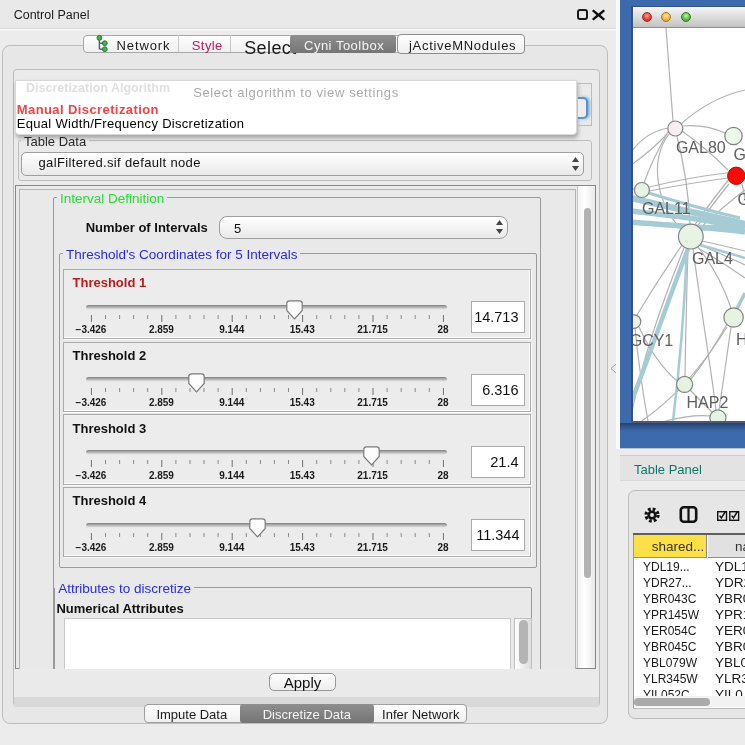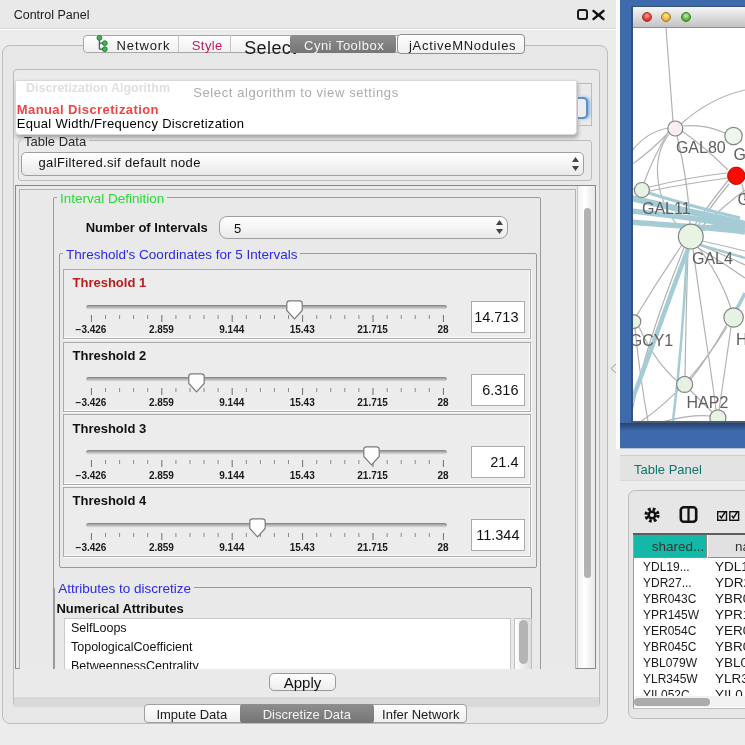--- a/index.html
+++ b/index.html
@@ -242,21 +242,20 @@
  <svg class="abs" style="left:249.3px;top:518.4px" width="17" height="20" viewBox="0 0 17 20">
         <path d="M3.5 0.8 L13.5 0.8 Q16.2 0.8 16.2 3.5 L16.2 10.5 L8.5 18.8 L0.8 10.5 L0.8 3.5 Q0.8 0.8 3.5 0.8 Z" fill="#fdfdfd" stroke="#7a7a7a" stroke-width="1.2"></path>
         <path d="M2 10 L8.5 17 L15 10" fill="none" stroke="#fff" stroke-width="0"></path>
       </svg>
  <div class="abs" style="left:470.5px;top:518.9px;width:54px;height:32px;background:#fff;border:1px solid #ababab;font-size:14.5px;color:#111;text-align:right;line-height:31px;padding-right:4px">11.344</div>
 
  <div class="abs" style="left:53.5px;top:587.4px;width:478.5px;height:130px;border:1px solid #9a9a9a;border-radius:2px"></div>
  <div class="abs" style="left:55.2px;top:581px;font-size:13.5px;color:#2a2ae8;background:#e9e9e9;padding:0 3px">Attributes to discretize</div>
  <div class="abs bold" style="left:56.4px;top:600.5px;font-size:13px;color:#111">Numerical Attributes</div>
  <div class="abs" style="left:64.4px;top:618px;width:446.8px;height:62px;background:#fff;border:1px solid #c9c9c9"></div>
- <div class="abs" style="left:71px;top:618.5px;font-size:12.5px;color:#111;line-height:19.2px">SelfLoops<br>TopologicalCoefficient<br>BetweennessCentrality</div>
  <div class="abs" style="left:514px;top:618px;width:18px;height:60px;background:linear-gradient(90deg,#ffffff,#dcdcdc);border:1px solid #c0c0c0"></div>
  <div class="abs" style="left:519px;top:620px;width:9px;height:44px;background:#b4b4b4;border-radius:5px"></div>
 </div>
 </div>
 
 <div class="abs" style="left:269px;top:672.5px;width:67px;height:18.7px;background:linear-gradient(#fefefe,#ededed);border:1px solid #999;border-radius:5px;text-align:center;font-size:15px;font-weight:400;color:#111;line-height:17.5px">Apply</div>
 <div class="abs" style="left:13.7px;top:697px;width:585.8px;height:10px;background:#d9d9d9"></div>
 
 <div class="abs" style="left:143.8px;top:703.5px;width:323.7px;height:19.8px;background:linear-gradient(#fefefe,#efefef);border:1px solid #9e9e9e;border-radius:4px"></div>
 <div class="abs" style="left:143.8px;top:706.5px;width:96px;text-align:center;font-size:13px;color:#1a1a1a">Impute Data</div>
@@ -381,20 +380,20 @@
 
 <svg class="abs" style="left:717px;top:509.5px" width="23" height="11" viewBox="0 0 23 11">
  <rect x="0.7" y="1.7" width="8.8" height="8.6" fill="none" stroke="#111" stroke-width="1.4"></rect>
  <path d="M2.6 5.6 L4.4 8 L8.6 1.2" fill="none" stroke="#111" stroke-width="1.5"></path>
  <rect x="12.8" y="1.7" width="8.8" height="8.6" fill="none" stroke="#111" stroke-width="1.4"></rect>
  <path d="M14.7 5.6 L16.5 8 L20.7 1.2" fill="none" stroke="#111" stroke-width="1.5"></path>
 </svg>
 
 <div class="abs" style="left:633px;top:534px;width:112px;height:175px;background:#fff;border-left:1px solid #9a9a9a"></div>
 <div class="abs" style="left:633px;top:533px;width:112px;height:1.5px;background:#5e5e5e"></div>
-<div class="abs" style="left:634px;top:534.5px;width:73px;height:23.8px;background:#14b8a6;border-right:1px solid #8a8a8a;border-bottom:1px solid #8f8f8f;text-align:center;font-size:13.5px;color:#333;line-height:23.8px;padding-left:16px">shared...</div>
+<div class="abs" style="left:634px;top:534.5px;width:73px;height:23.8px;background:#fde047;border-right:1px solid #8a8a8a;border-bottom:1px solid #8f8f8f;text-align:center;font-size:13.5px;color:#333;line-height:23.8px;padding-left:16px">shared...</div>
 <div class="abs" style="left:708px;top:534.5px;width:37px;height:23.8px;background:#e1e1e1;border-bottom:1px solid #8f8f8f;font-size:13.5px;color:#333;line-height:23.8px"><span style="padding-left:27px">na</span></div>
 <div class="abs" style="left:643px;top:559px;font-size:12px;color:#1a1a1a;line-height:16.05px">YDL19...<br>YDR27...<br>YBR043C<br>YPR145W<br>YER054C<br>YBR045C<br>YBL079W<br>YLR345W<br>YIL052C</div>
 <div class="abs" style="left:715px;top:559px;font-size:13.5px;color:#1a1a1a;line-height:16.05px">YDL1<br>YDR2<br>YBR0<br>YPR1<br>YER0<br>YBR0<br>YBL0<br>YLR3<br>YIL0</div>
 
 <div class="abs" style="left:634px;top:696px;width:111px;height:11px;background:#f2f2f2"></div>
 <div class="abs" style="left:634px;top:698px;width:76px;height:8px;background:#ababab;border-radius:4px"></div>
 <div class="abs" style="left:633px;top:708px;width:112px;height:1px;background:#bbb"></div>
 
 </body></html>

